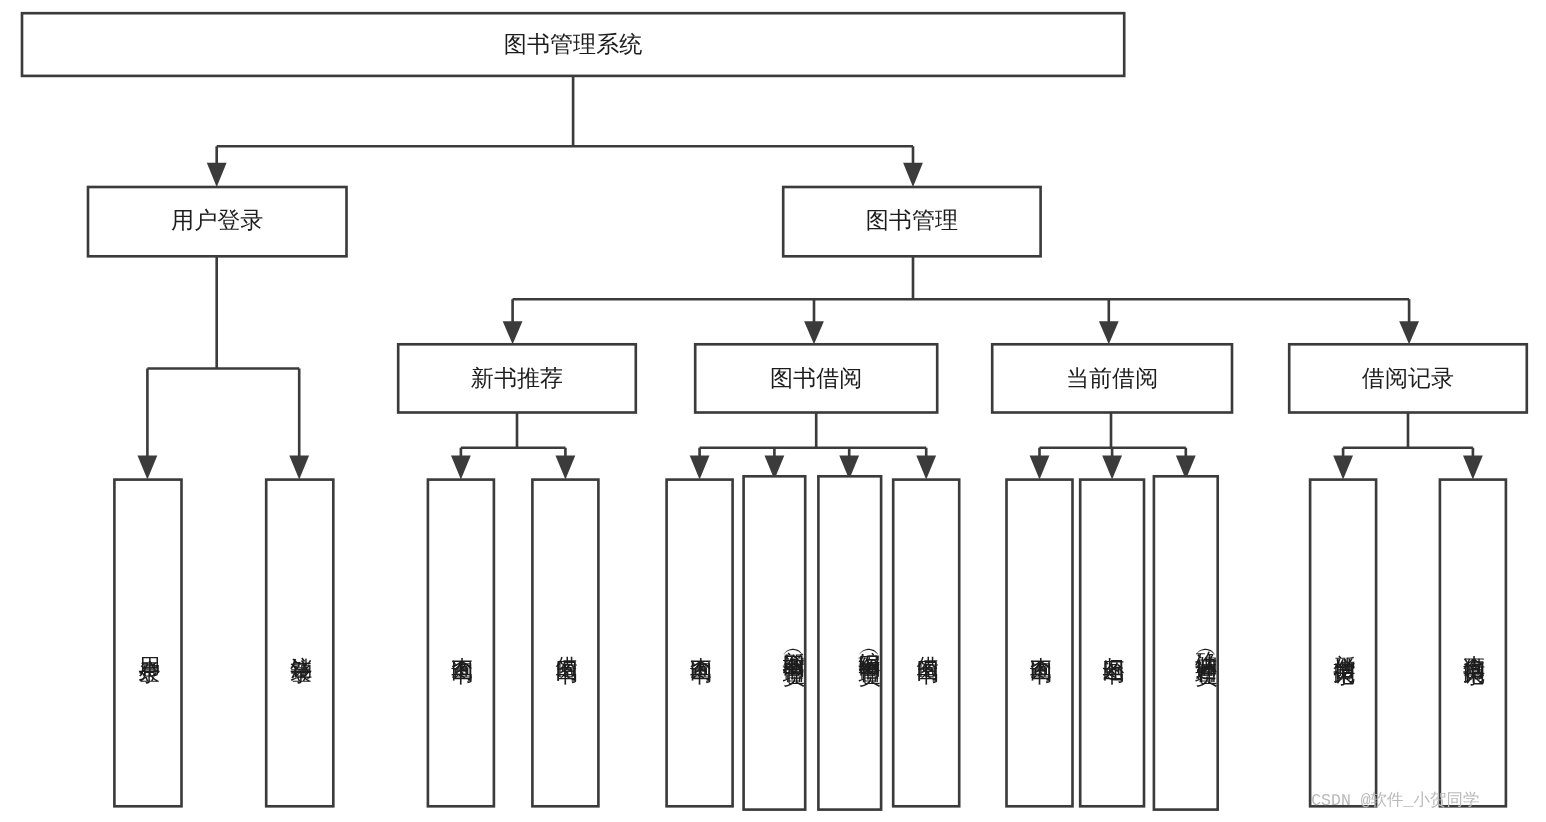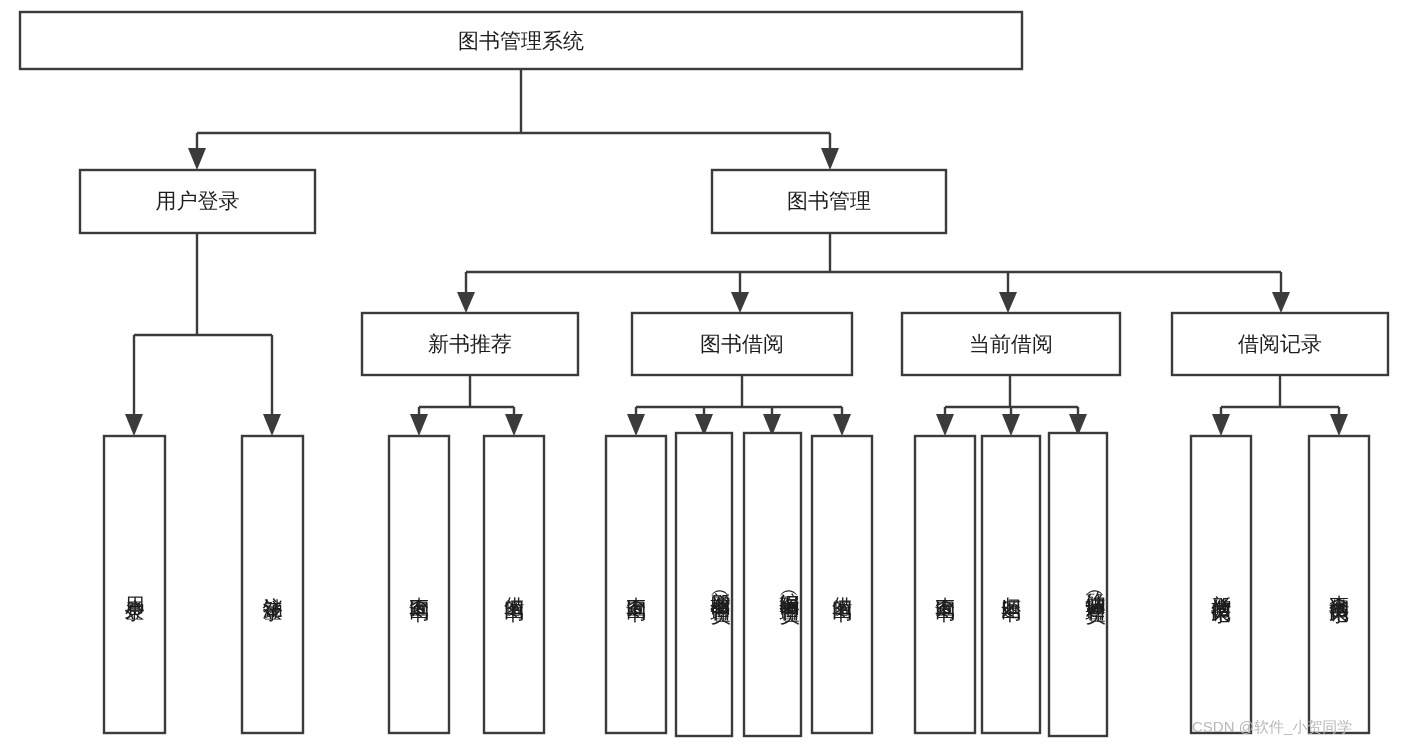--- a/index.html
+++ b/index.html
@@ -57,21 +57,21 @@
     color: #1d1d1d;
     letter-spacing: 2px;
     display: flex;
     align-items: center;
     justify-content: center;
     white-space: nowrap;
     pointer-events: none;
   }
   .watermark {
     position: absolute;
-    font-family: Liberation Sans, sans-serif;
+    font-family: Liberation Mono, monospace;
     font-size: 15px;
     color: #b9b9b9;
     white-space: nowrap;
   }
 </style>
 </head>
 <body>
 
 <div id="diagram-root">
 

